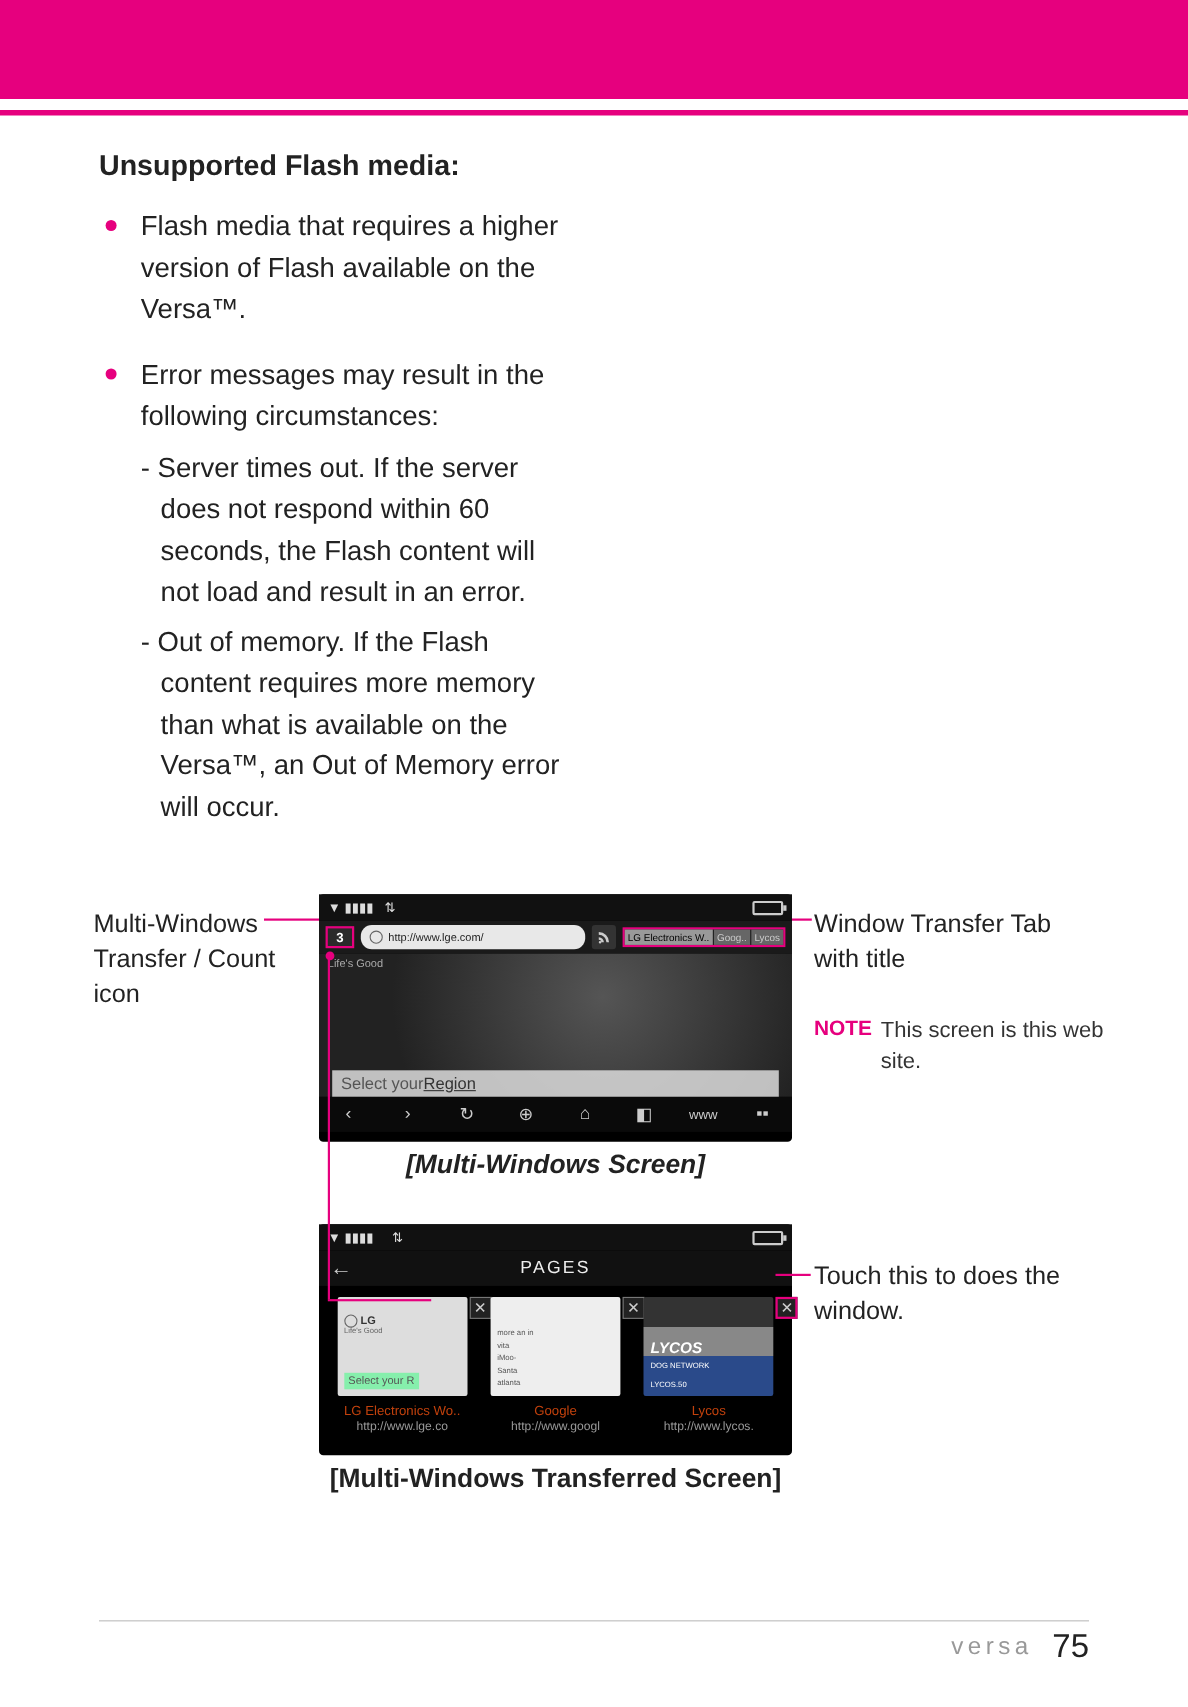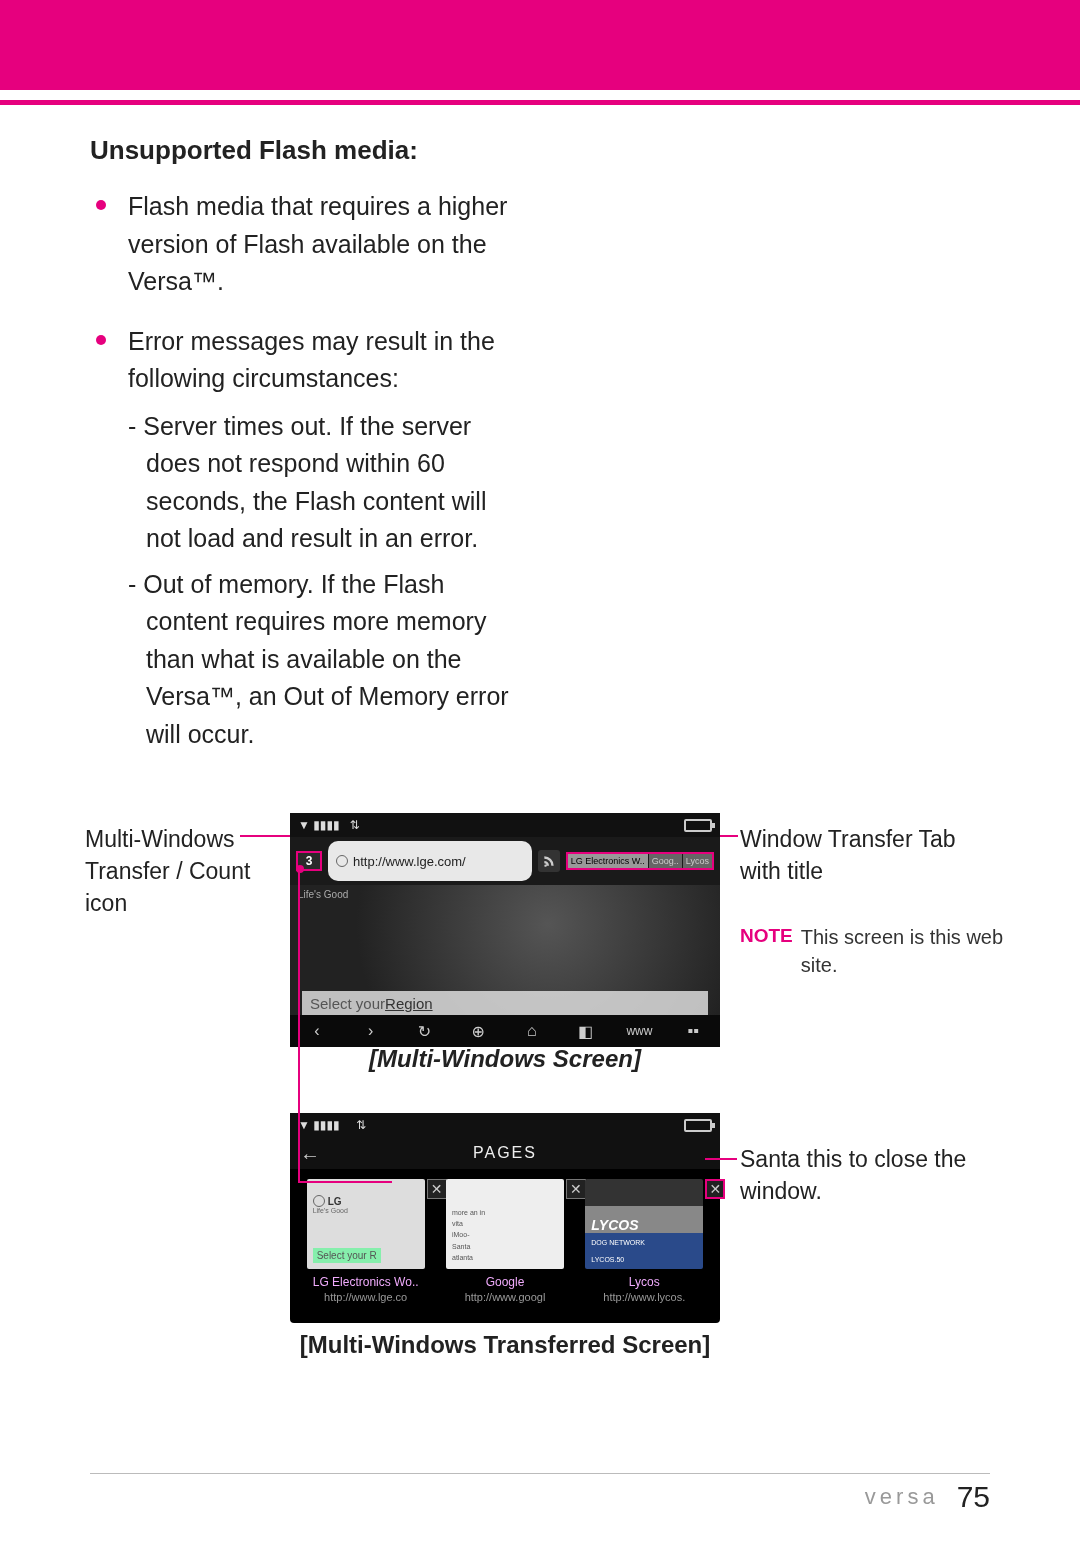--- a/index.html
+++ b/index.html
@@ -124,22 +124,22 @@
     display: flex; align-items: center; gap: 6px;
     padding: 4px 6px;
     background: #1a1a1a;
   }
   .multi-icon {
     width: 26px; height: 20px; background: #2a2a2a; border: 2px solid #e6007e;
     color: #fff; font-size: 12px; display: flex; align-items: center; justify-content: center;
     font-weight: bold;
   }
   .addr-input {
-    flex: 1; height: 40px; background: #e8e8e8; border-radius: 10px;
-    font-size: 13px; color: #222; display: flex; align-items: center;
+    flex: 1; height: 22px; background: #e8e8e8; border-radius: 10px;
+    font-size: 10px; color: #222; display: flex; align-items: center;
     padding: 0 8px; gap: 5px;
   }
   .globe { width: 12px; height: 12px; border-radius: 50%; border: 1px solid #666; position: relative; }
   .rss-box {
     width: 22px; height: 22px; background: #333; border-radius: 3px;
     color: #aaa; display: flex; align-items: center; justify-content: center;
   }
   .tabs-box {
     display: flex; gap: 1px; border: 2px solid #e6007e;
   }
@@ -186,21 +186,21 @@
   .thumb-box.google { background: #eee; }
   .thumb-box.lycos { background: linear-gradient(#333 0 30%, #888 30% 60%, #2a4a8a 60%); color:#fff; }
   .lycos-logo { font-weight: bold; font-size: 14px; color:#fff; font-style: italic; }
   .close-x {
     position: absolute; top: 0; right: -22px;
     width: 20px; height: 20px; border: 1px solid #777;
     background: #222; color: #ccc; font-size: 14px;
     display: flex; align-items: center; justify-content: center;
   }
   .close-x.highlight { border: 2px solid #e6007e; }
-  .thumb-label { color: #f0abfc; font-size: 12px; margin-top: 6px; text-align: center; line-height: 1.3; }
+  .thumb-label { color: #c2410c; font-size: 12px; margin-top: 6px; text-align: center; line-height: 1.3; }
   .thumb-url { color: #999; font-size: 11px; text-align: center; }
   .caption {
     position: absolute; font-weight: bold; font-size: 24px; text-align: center;
     width: 430px; left: 200px;
   }
   .connector {
     position: absolute; background: #e6007e;
   }
   .dot-end {
     position: absolute; width: 8px; height: 8px; background: #e6007e; border-radius: 50%;
@@ -349,21 +349,21 @@
             </div>
             <div class="close-x highlight">✕</div>
           </div>
           <div class="thumb-label">Lycos</div>
           <div class="thumb-url">http://www.lycos.</div>
         </div>
       </div>
     </div>
 
     <div class="callout-right" style="left:650px; top:330px; width:260px;">
-      <span>Santa this to close the window.</span>
+      <span>Touch this to does the window.</span>
     </div>
     <div class="connector" style="left:615px; top:345px; width:32px; height:2px;"></div>
 
     <div class="connector" style="left:208px; top:56px; width:2px; height:312px;"></div>
     <div class="connector" style="left:208px; top:368px; width:94px; height:2px;"></div>
     <div class="dot-end" style="left:206px; top:52px;"></div>
 
     <div class="caption" style="top:518px;">[Multi-Windows Transferred Screen]</div>
   </div>
 </div>

